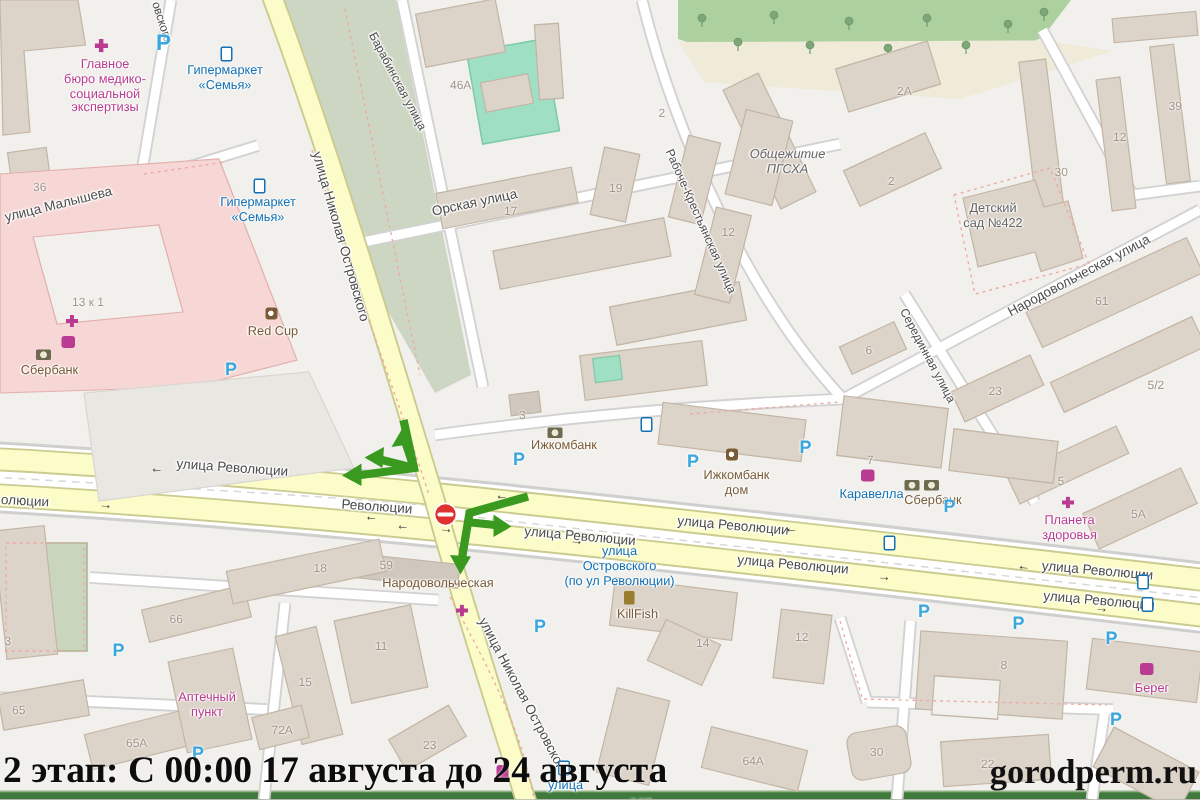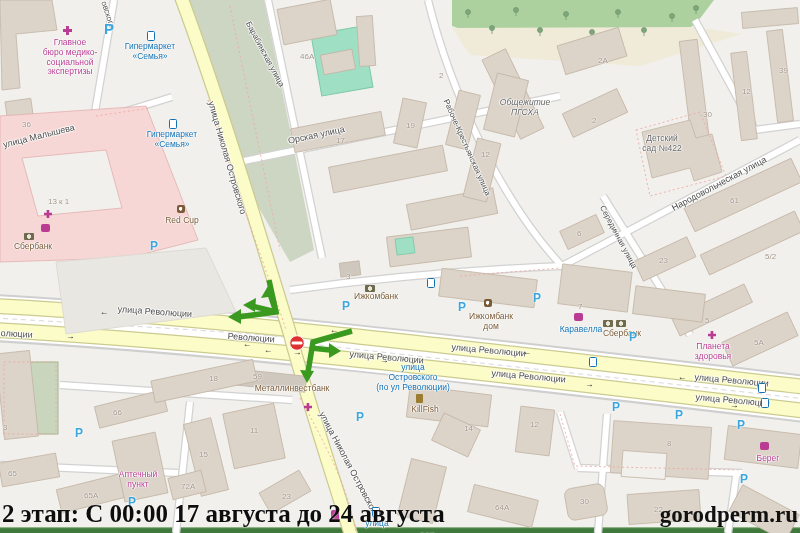--- a/index.html
+++ b/index.html
@@ -268,22 +268,22 @@
 «Семья»</span>
       <span class="poi brn" style="left: 182px; top: 216px;">Red Cup</span>
       <span class="poi brn" style="left: 33px; top: 242px;">Сбербанк</span>
       <span class="poi brn" style="left: 376px; top: 292px;">Ижкомбанк</span>
       <span class="poi brn" style="left: 491px; top: 312px;">Ижкомбанк
 дом</span>
       <span class="poi blu" style="left: 581px; top: 325px;">Каравелла</span>
       <span class="poi brn" style="left: 622px; top: 329px;">Сбербанк</span>
       <span class="poi mag" style="left: 713px; top: 342px;">Планета
 здоровья</span>
-      <span class="poi brn" style="left: 292px; top: 384px;">Металлинвестбанк</span>
-      <span class="poi mag" style="left: 138px; top: 470px;">Аптечный
+      <span class="poi brn" style="left: 292px; top: 384px;">Народовольческая</span>
+      <span class="poi mag" style="left: 138px; top: 460px;">Аптечный
 пункт</span>
       <span class="poi brn" style="left: 425px; top: 405px;">KillFish</span>
       <span class="poi mag" style="left: 768px; top: 454px;">Берег</span>
       <span class="poi gry2" style="left: 525px; top: 98px; font-style: italic;">Общежитие
 ПГСХА</span>
       <span class="poi gry2" style="left: 662px; top: 134px;">Детский
 сад №422</span>
       <span class="poi blu" style="left: 413px; top: 363px;">улица
 Островского
 (по ул Революции)</span>

